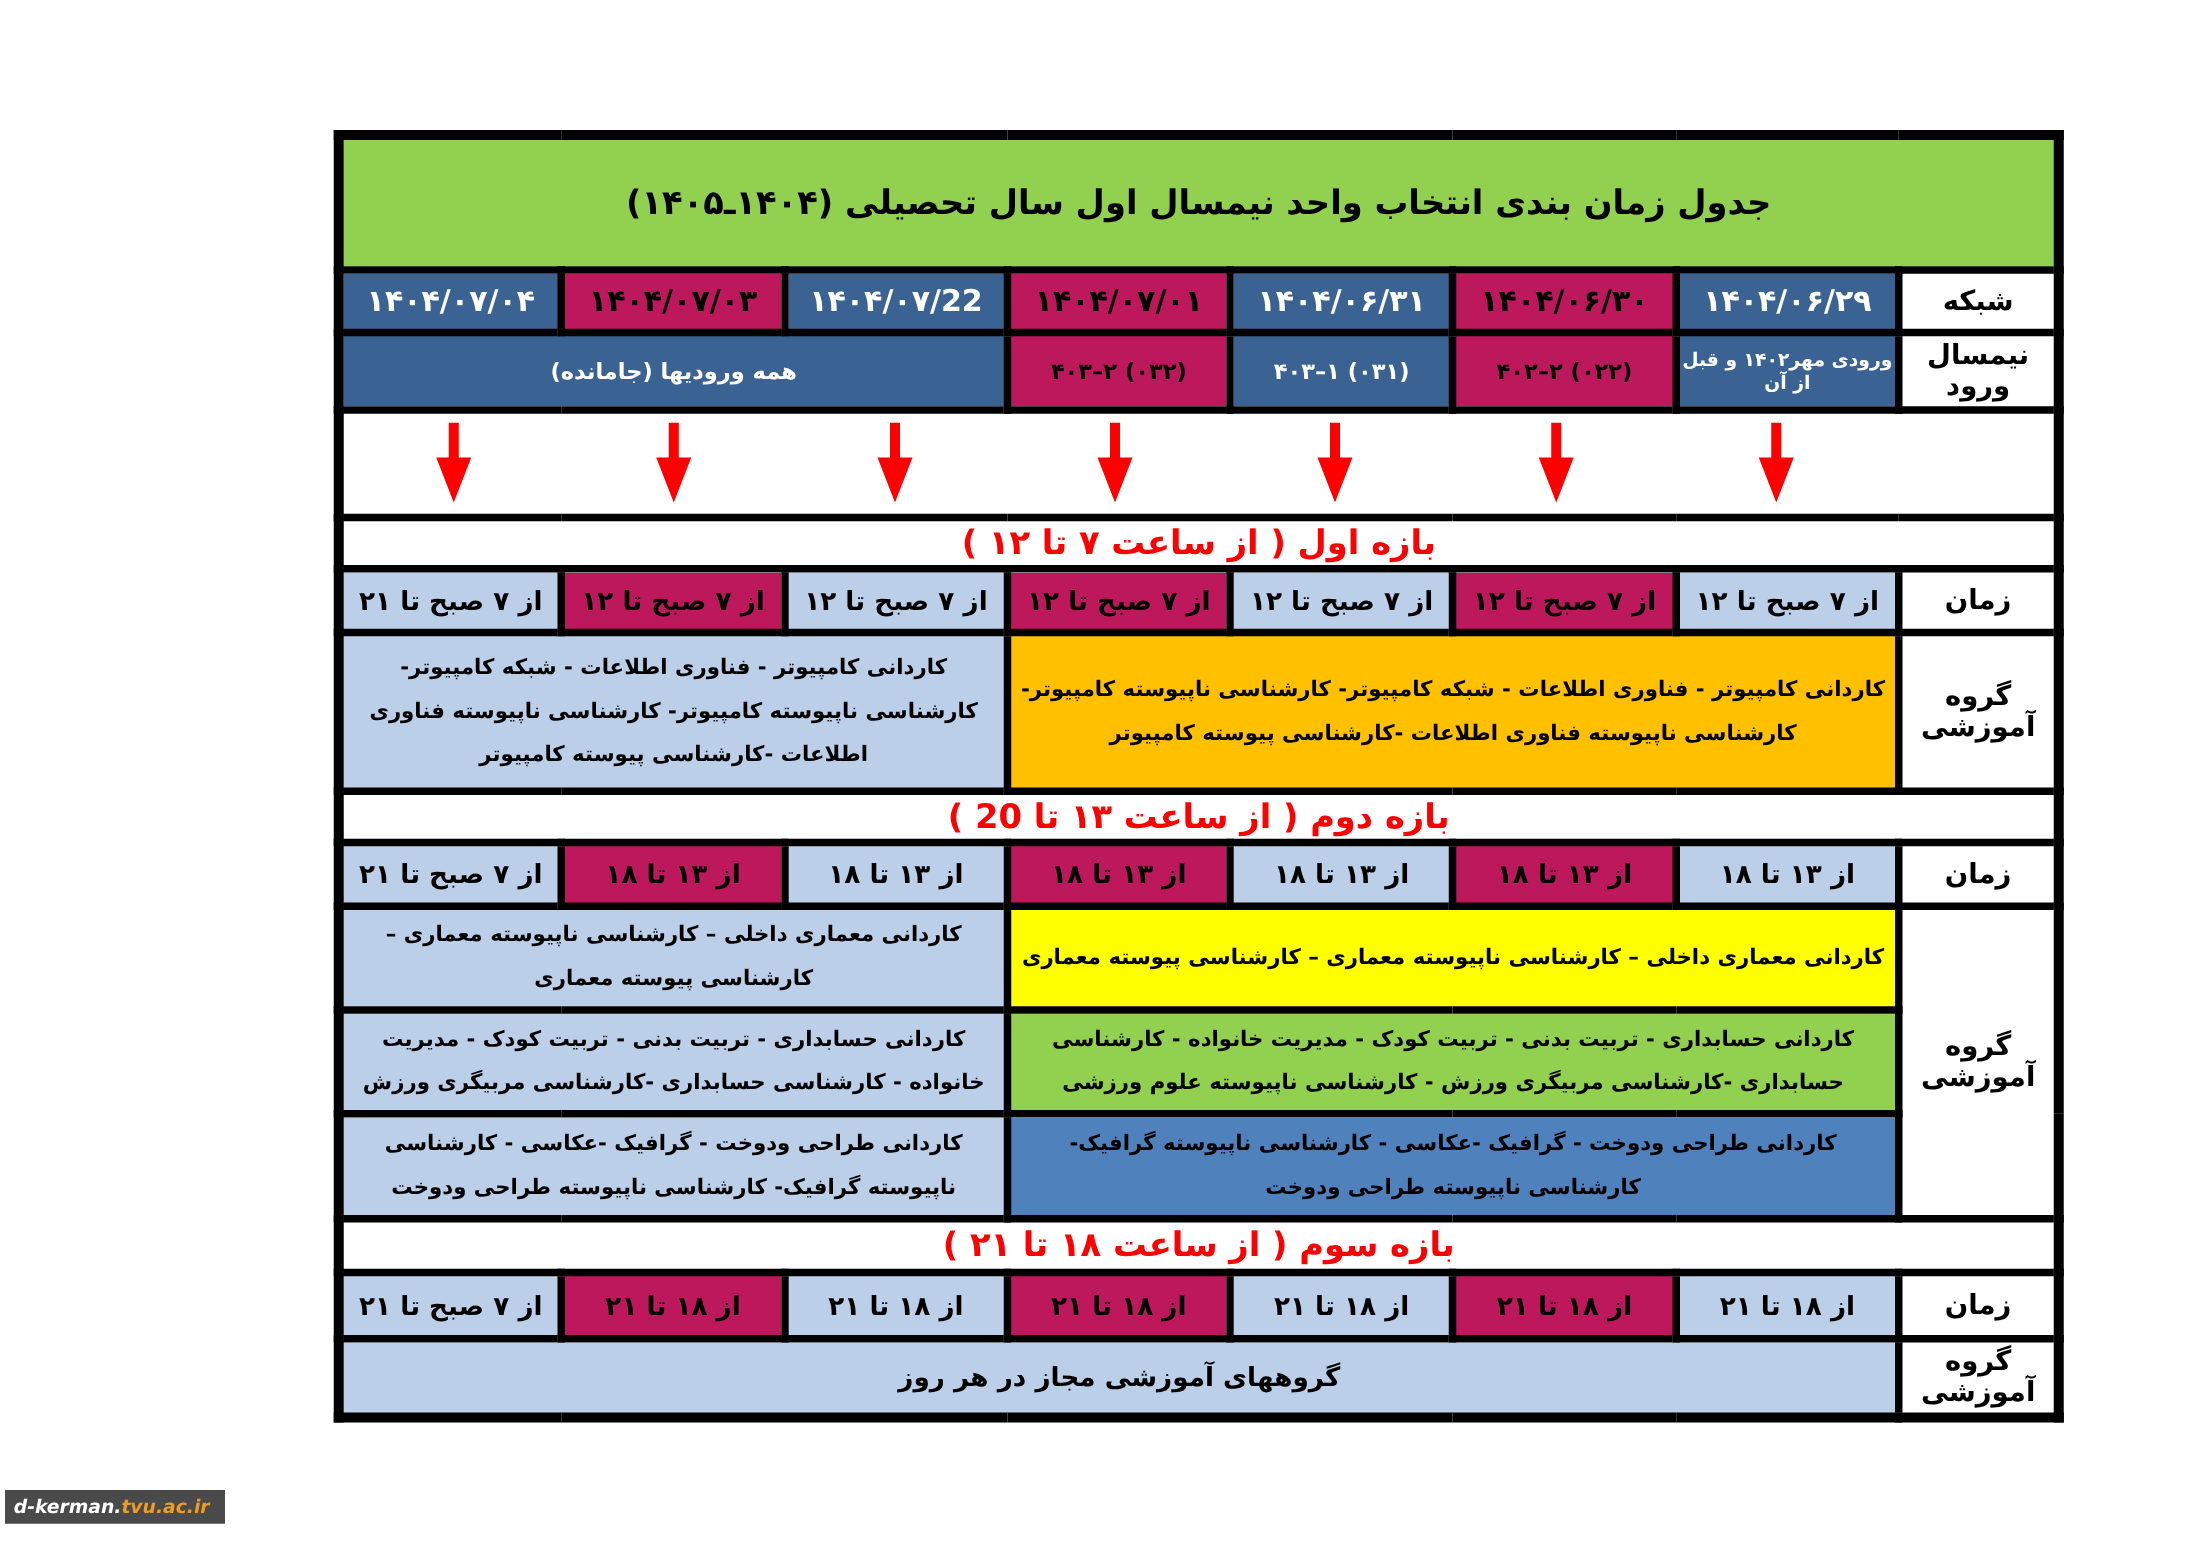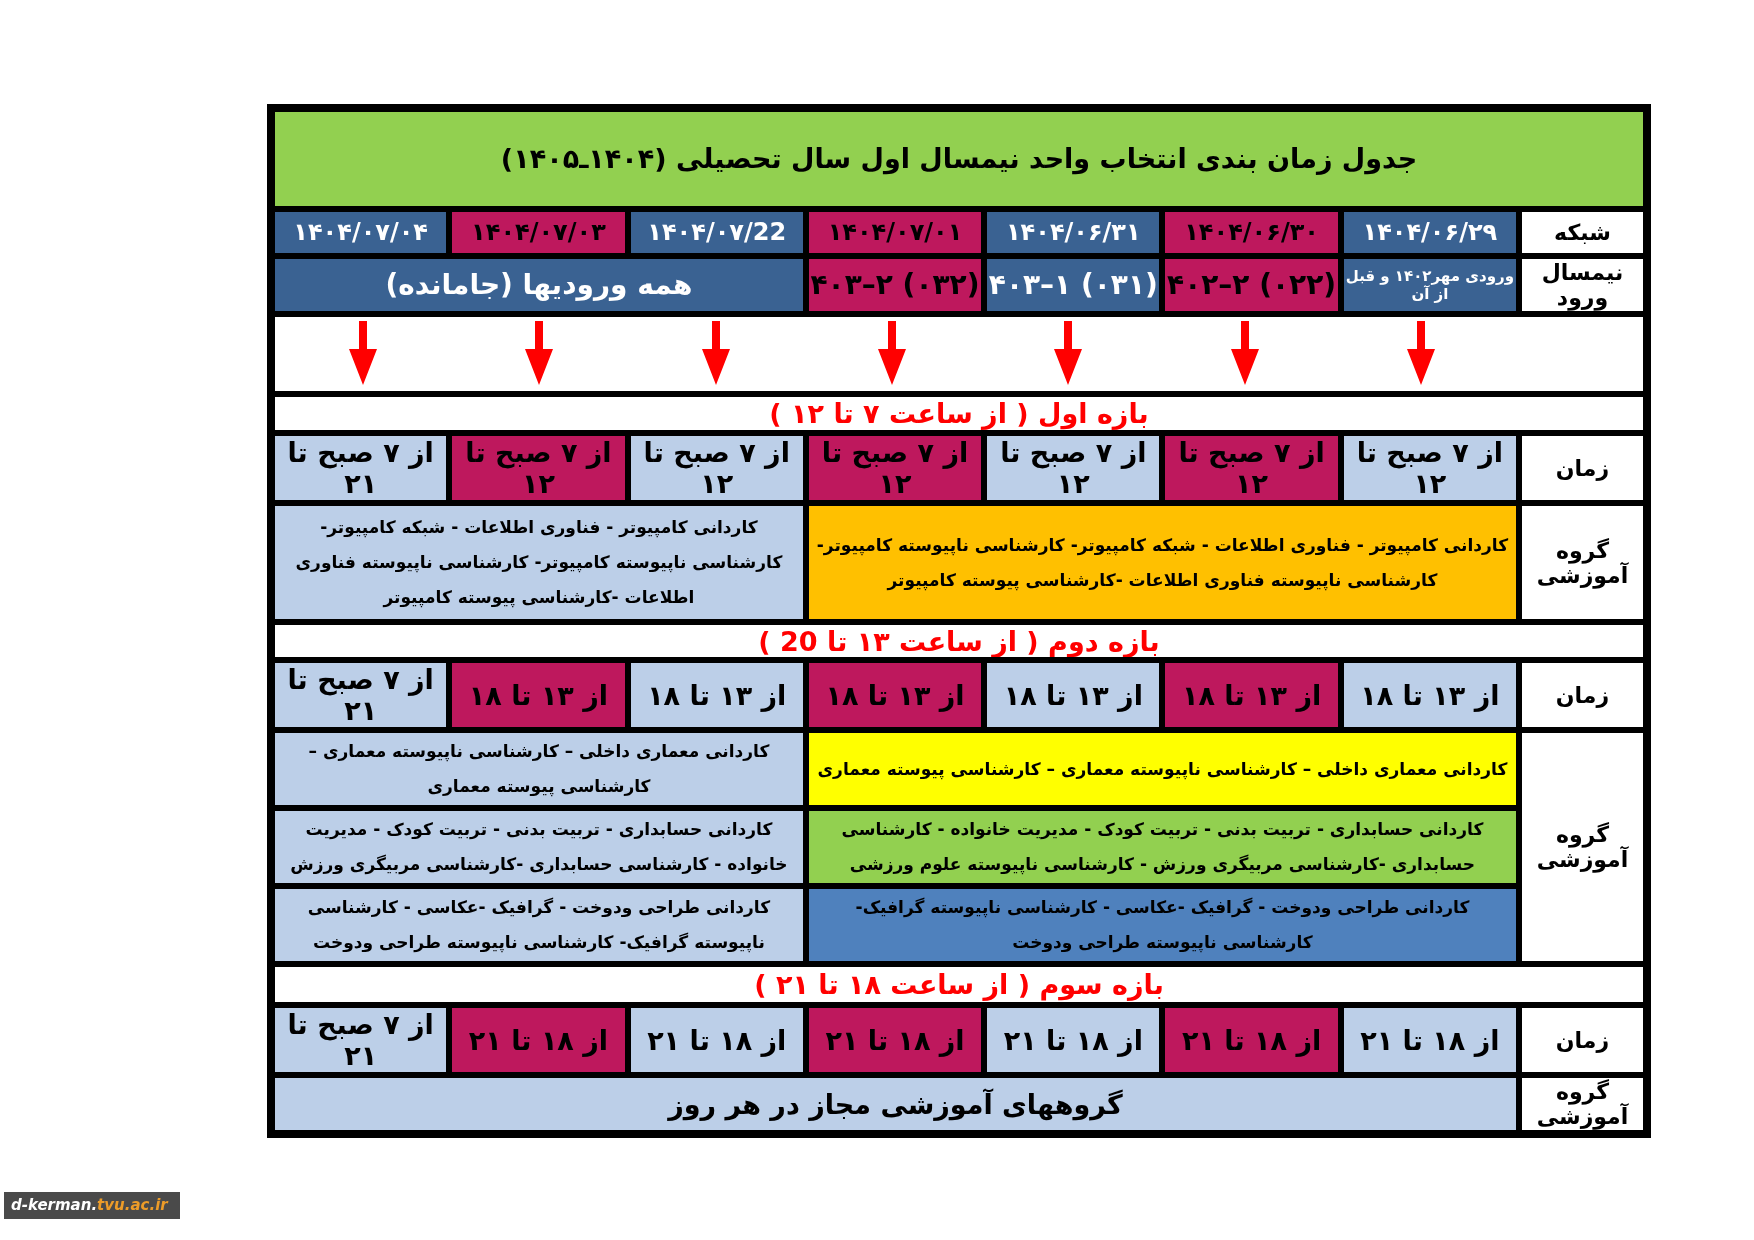--- a/index.html
+++ b/index.html
@@ -23,23 +23,23 @@
   .hdr{background:#ffffff;font-size:22px;}
   .c-dark{background:var(--dark_blue,#3A6292);color:#ffffff;}
   .c-white{background:#be185d;}
   .c-light{background:var(--light_blue,#BCCFE8);}
   .c-orange{background:var(--orange,#FFC000);}
   .c-yellow{background:var(--yellow,#FFFF00);}
   .c-green{background:var(--group_green,#92D050);}
   .c-blue{background:var(--medium_blue,#4F81BD);}
   .num{direction:ltr;}
   .date-cell{font-size:24px;}
-  .entry-cell{font-size:28px;}
+  .entry-cell{font-size:18px;}
   .small{font-size:15px;}
-  .zaman{font-size:27px;}
+  .zaman{font-size:21px;}
   .group{font-size:17px;line-height:2.05;padding:2px 12px;}
   .band{background:#ffffff;color:var(--accent_red,#FF0000);font-size:27px;}
   .arrow-cell{background:#ffffff;border-left:none;}
   .arrow-flex{display:flex;align-items:center;height:100%;}
   .arrow-spacer{width:134px;flex:none;}
   .arrow-slot{flex:1;display:flex;justify-content:center;align-items:center;}
   .arrow-slot svg{display:block;}
   .watermark{
     position:absolute;left:4px;top:1192px;
     background:var(--watermark_bg,#4A4A4A);

